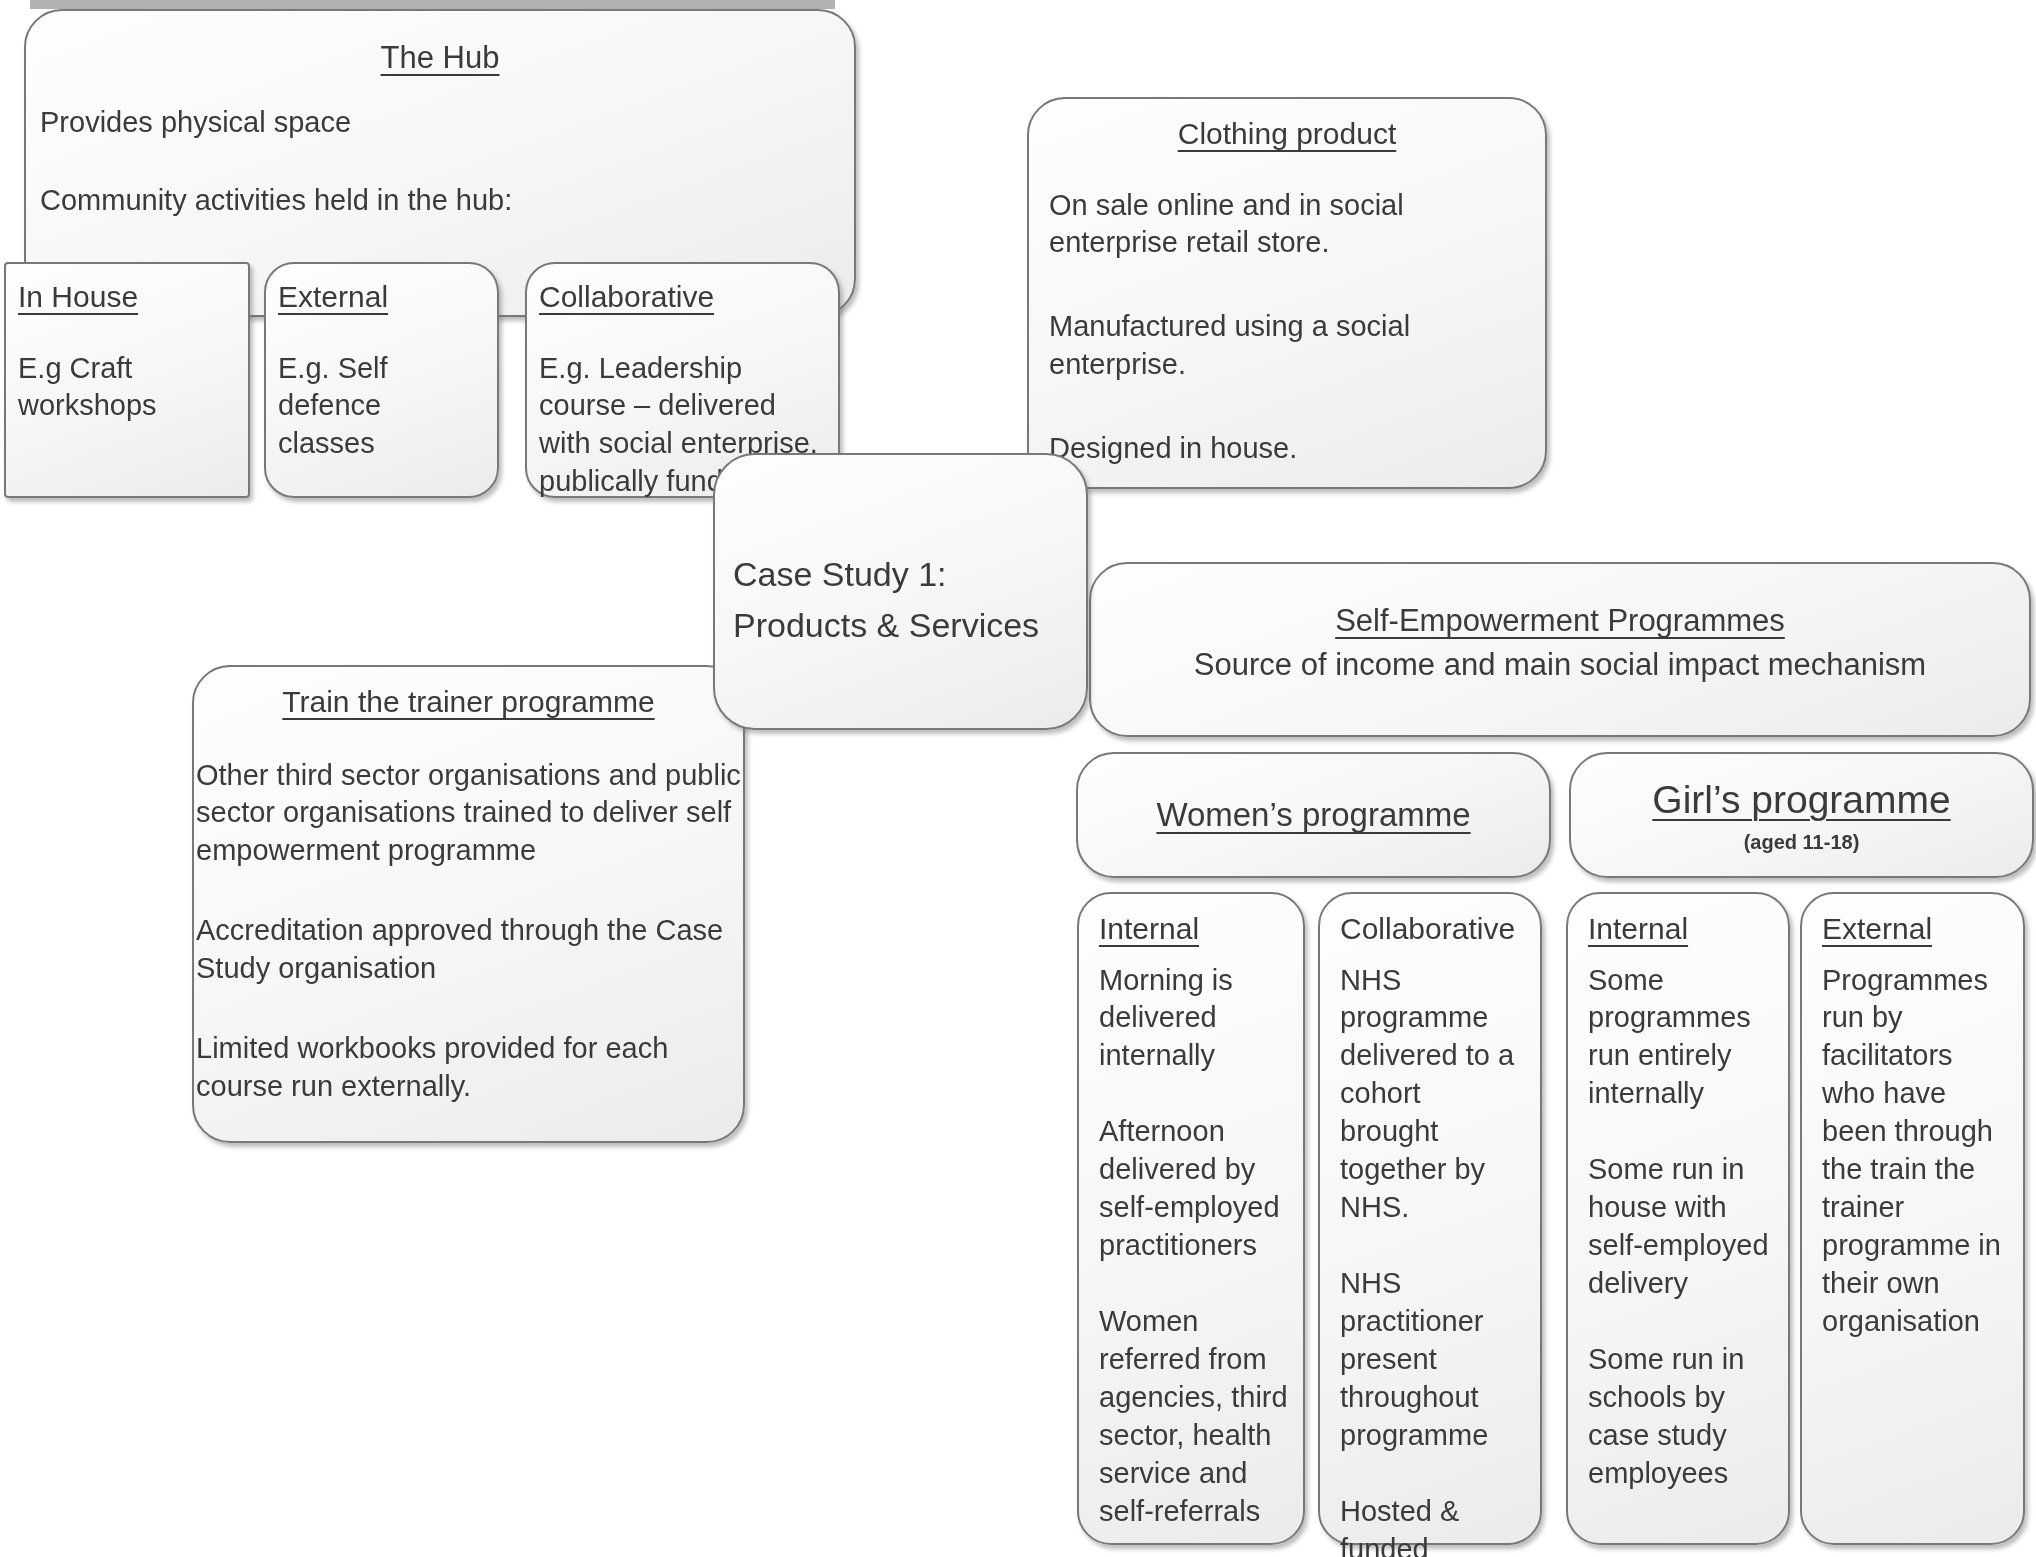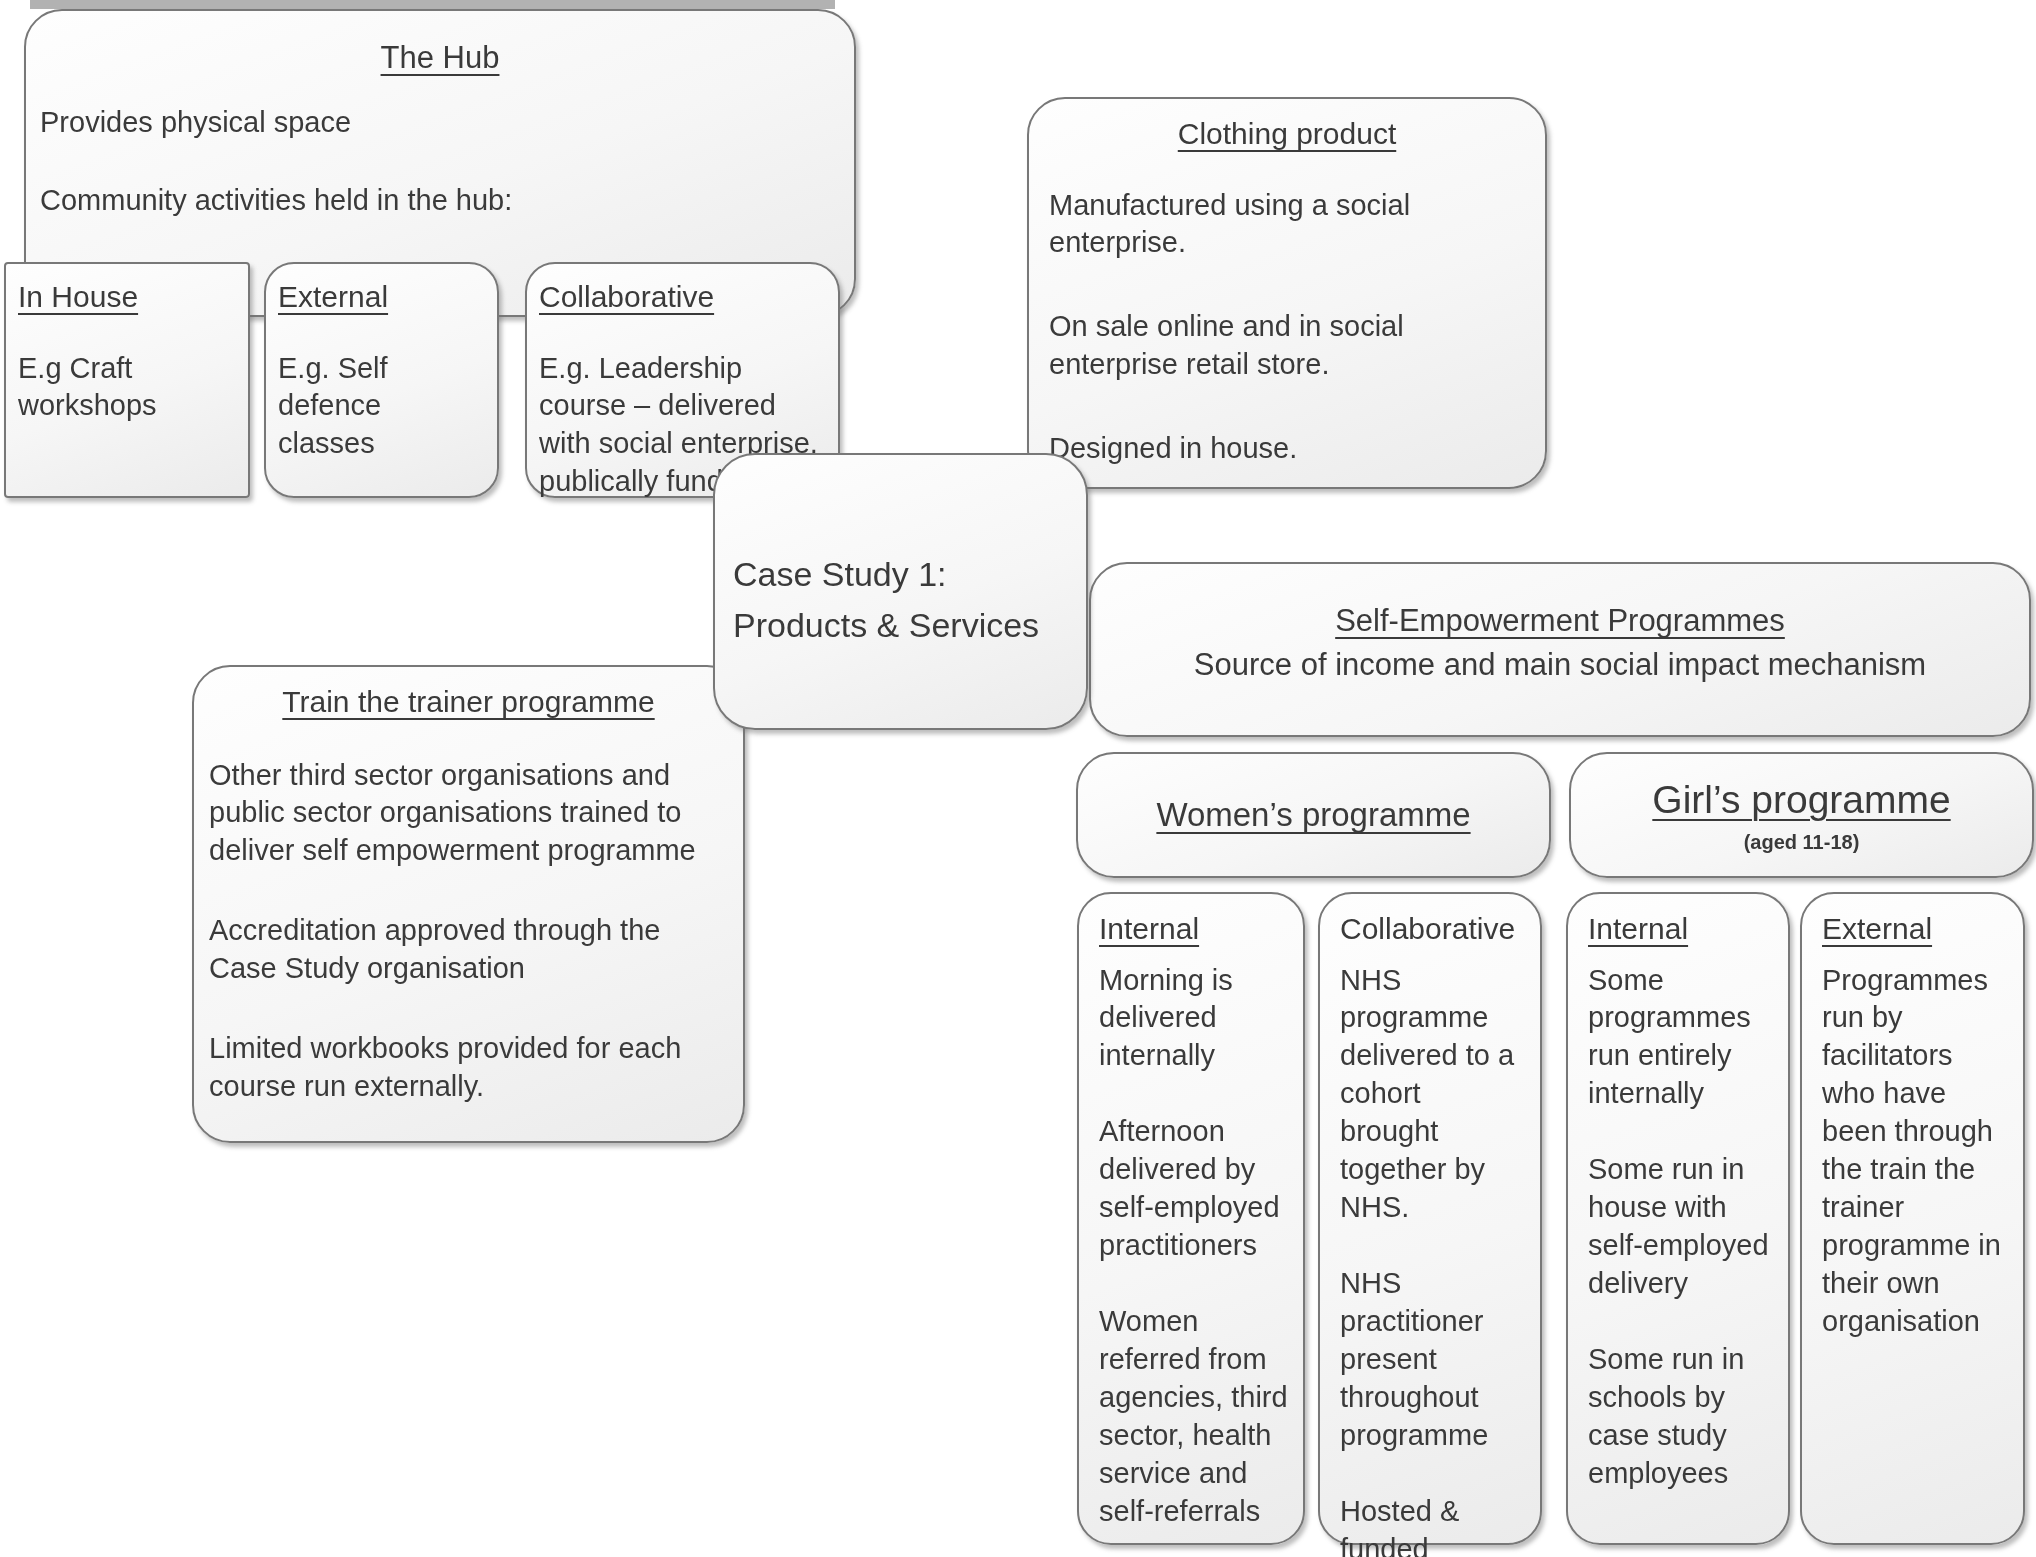--- a/index.html
+++ b/index.html
@@ -60,21 +60,21 @@
   #girls  {left:1569px;top:752px; width:465px; height:126px;
            display:flex;flex-direction:column;align-items:center;justify-content:center;}
   #girls .ttl{font-size:39px;}
   #girls .sub{display:block;text-align:center;font-size:20px;font-weight:600;margin-top:6px;}
   .col    {top:892px;height:653px;padding:16px 14px 0 20px;border-radius:34px;}
   #col1   {left:1077px;width:228px;}
   #col2   {left:1318px;width:224px;}
   #col3   {left:1566px;width:224px;}
   #col4   {left:1800px;width:225px;}
   .col p  {margin-bottom:38px;}
-  #train  {left:192px; top:665px; width:553px; height:478px; padding:16px 15px;}
+  #train  {left:192px; top:665px; width:553px; height:478px; padding:16px 2px;}
   #train .ttl{margin-bottom:36px;}
   #train p{margin-bottom:42px;}
 </style>
 </head>
 <body>
 
 <div id="canvas">
 
   <div id="top-strip"></div>
 
@@ -94,22 +94,22 @@
     <p>E.g. Self defence classes</p>
   </div>
 
   <div id="collab" class="bx">
     <span class="hdr">Collaborative</span>
     <p>E.g. Leadership course – delivered with social enterprise, publically funded</p>
   </div>
 
   <div id="clothing" class="bx">
     <span class="ttl">Clothing product</span>
+    <p>On sale online and in social enterprise retail store.</p>
     <p>Manufactured using a social enterprise.</p>
-    <p>On sale online and in social enterprise retail store.</p>
     <p>Designed in house.</p>
   </div>
 
   <div id="case" class="bx">
     <div>Case Study 1:</div>
     <div>Products &amp; Services</div>
   </div>
 
   <div id="selfemp" class="bx">
     <span class="ttl">Self-Empowerment Programmes</span>

